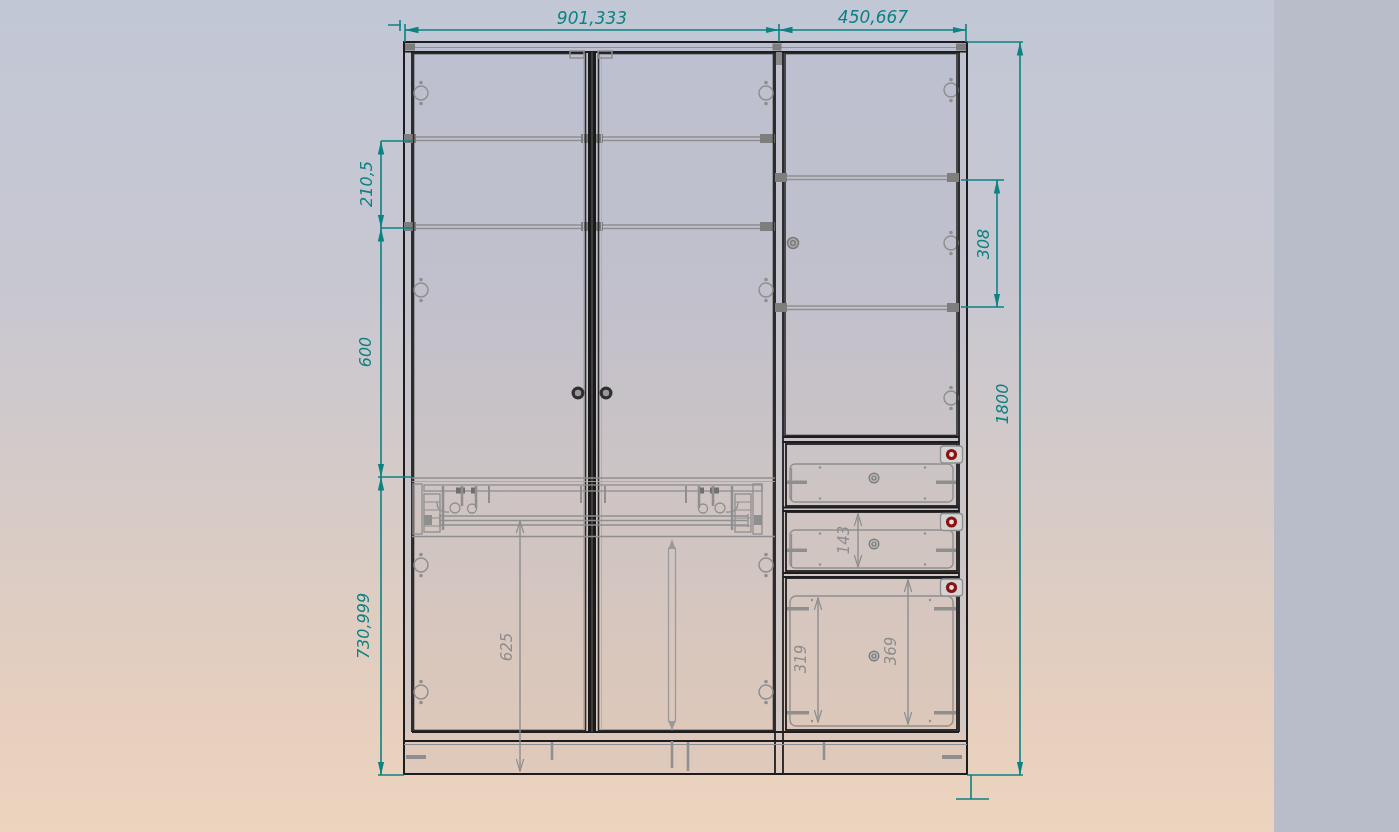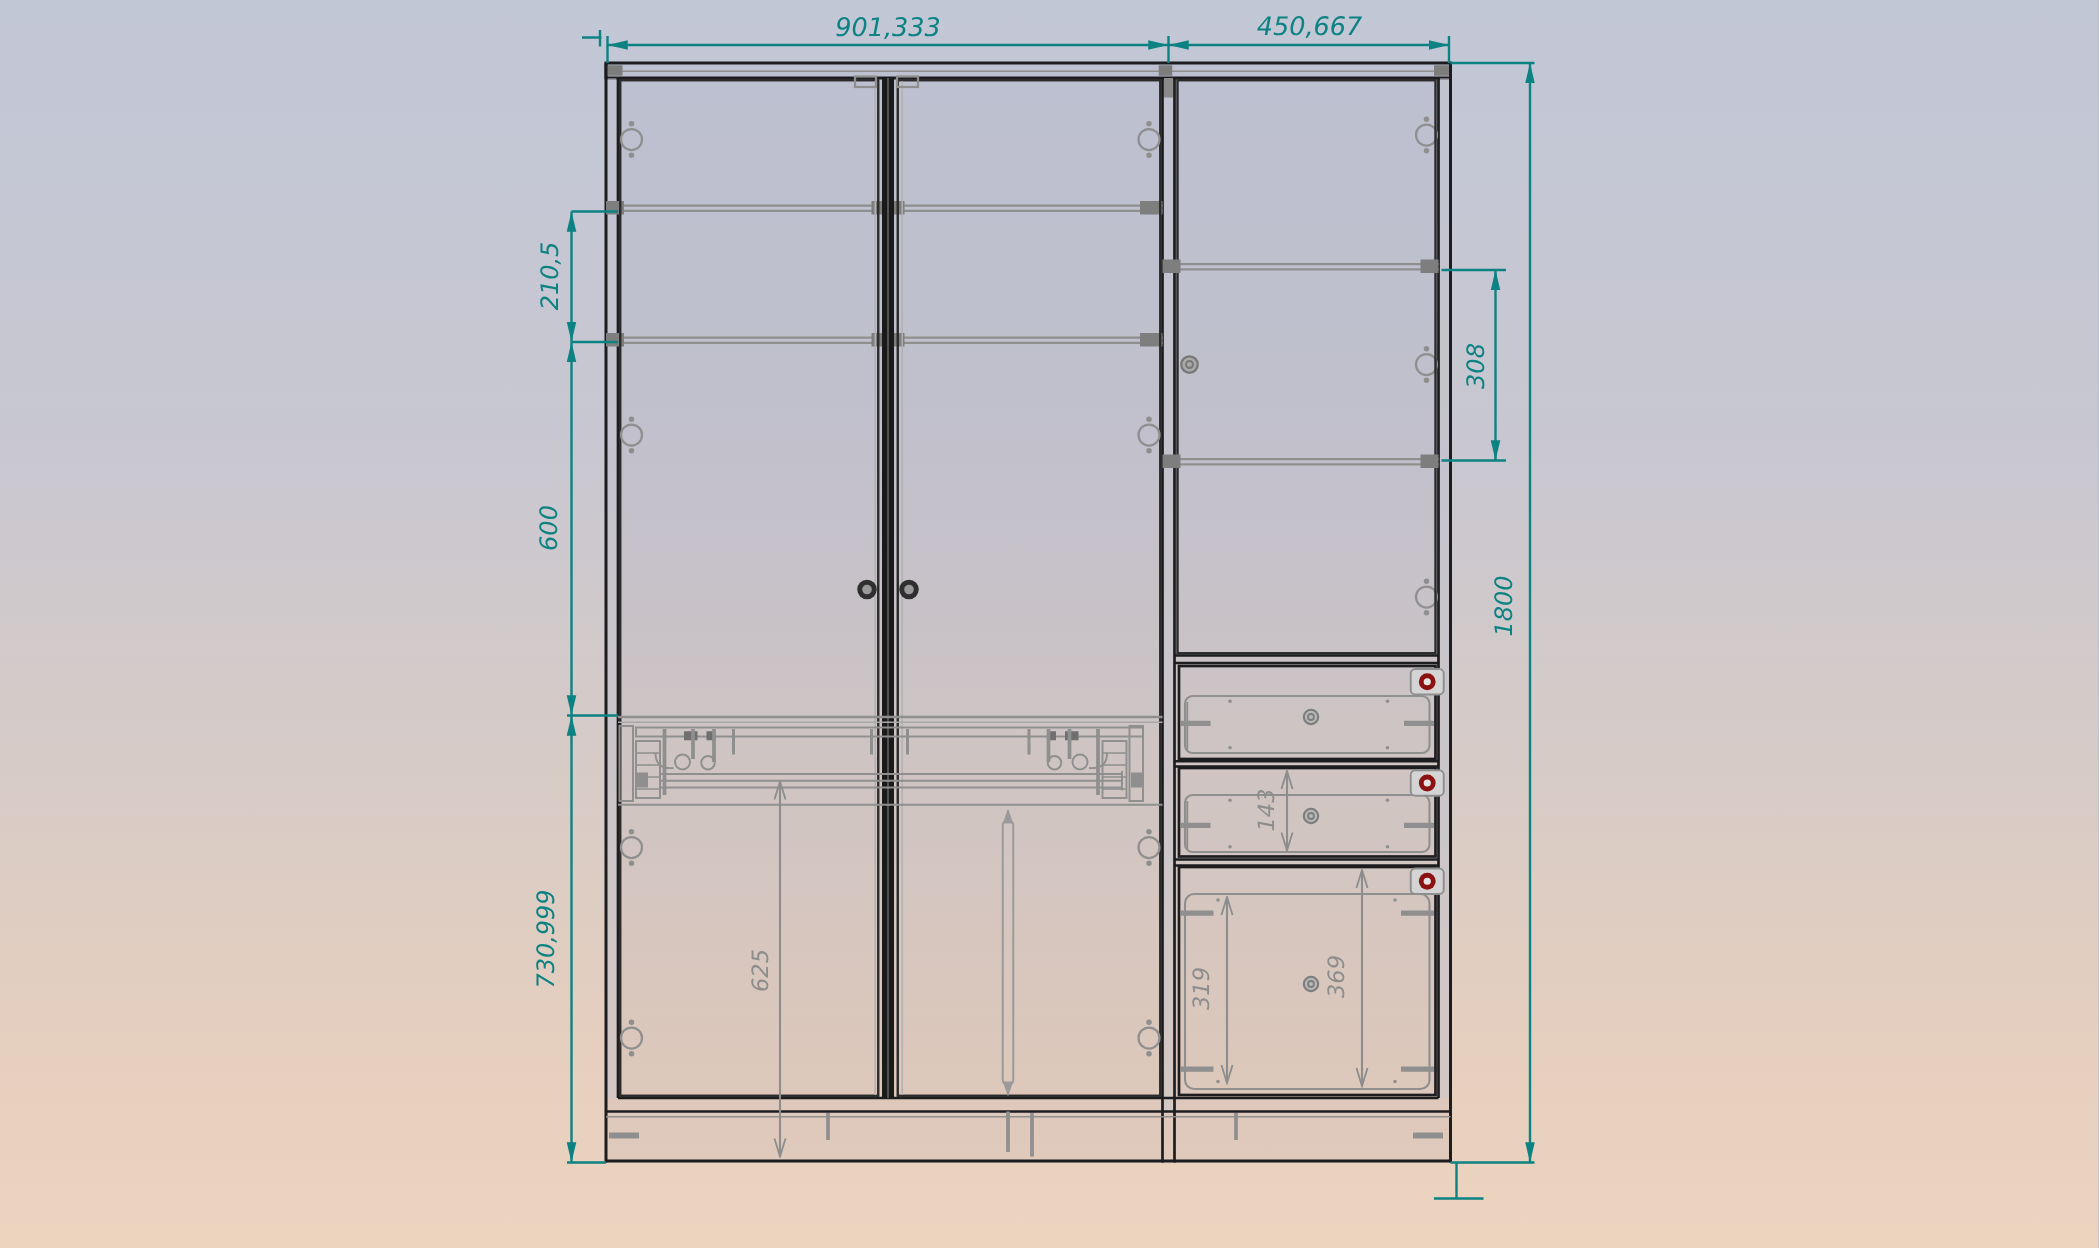--- a/index.html
+++ b/index.html
@@ -1,16 +1,16 @@
 <!DOCTYPE html>
 <html><head>
 <meta charset="utf-8">
 <style>
   html,body{margin:0;padding:0;background:#b9bcc9;}
-  .stage{position:relative;width:1399px;height:832px;overflow:hidden;
+  .stage{position:relative;width:1274px;height:832px;overflow:hidden;
          font-family:"DejaVu Sans",sans-serif;text-decoration:underline;}
   svg{display:block;}
   .dimt{font:italic 16px "DejaVu Sans",sans-serif;fill:#0d8282;}
   .dimt.lg{font-size:17px;}
   .dimg{font:italic 15px "DejaVu Sans",sans-serif;fill:#8d8d8d;}
   .edge{stroke:#1d1d20;fill:none;}
   .gry{stroke:#8f8f8f;fill:none;}
   .teal{stroke:#0d8282;fill:none;stroke-width:1.6;}
   .gdim{stroke:#8d8d8d;fill:none;stroke-width:1.4;}
 </style>

